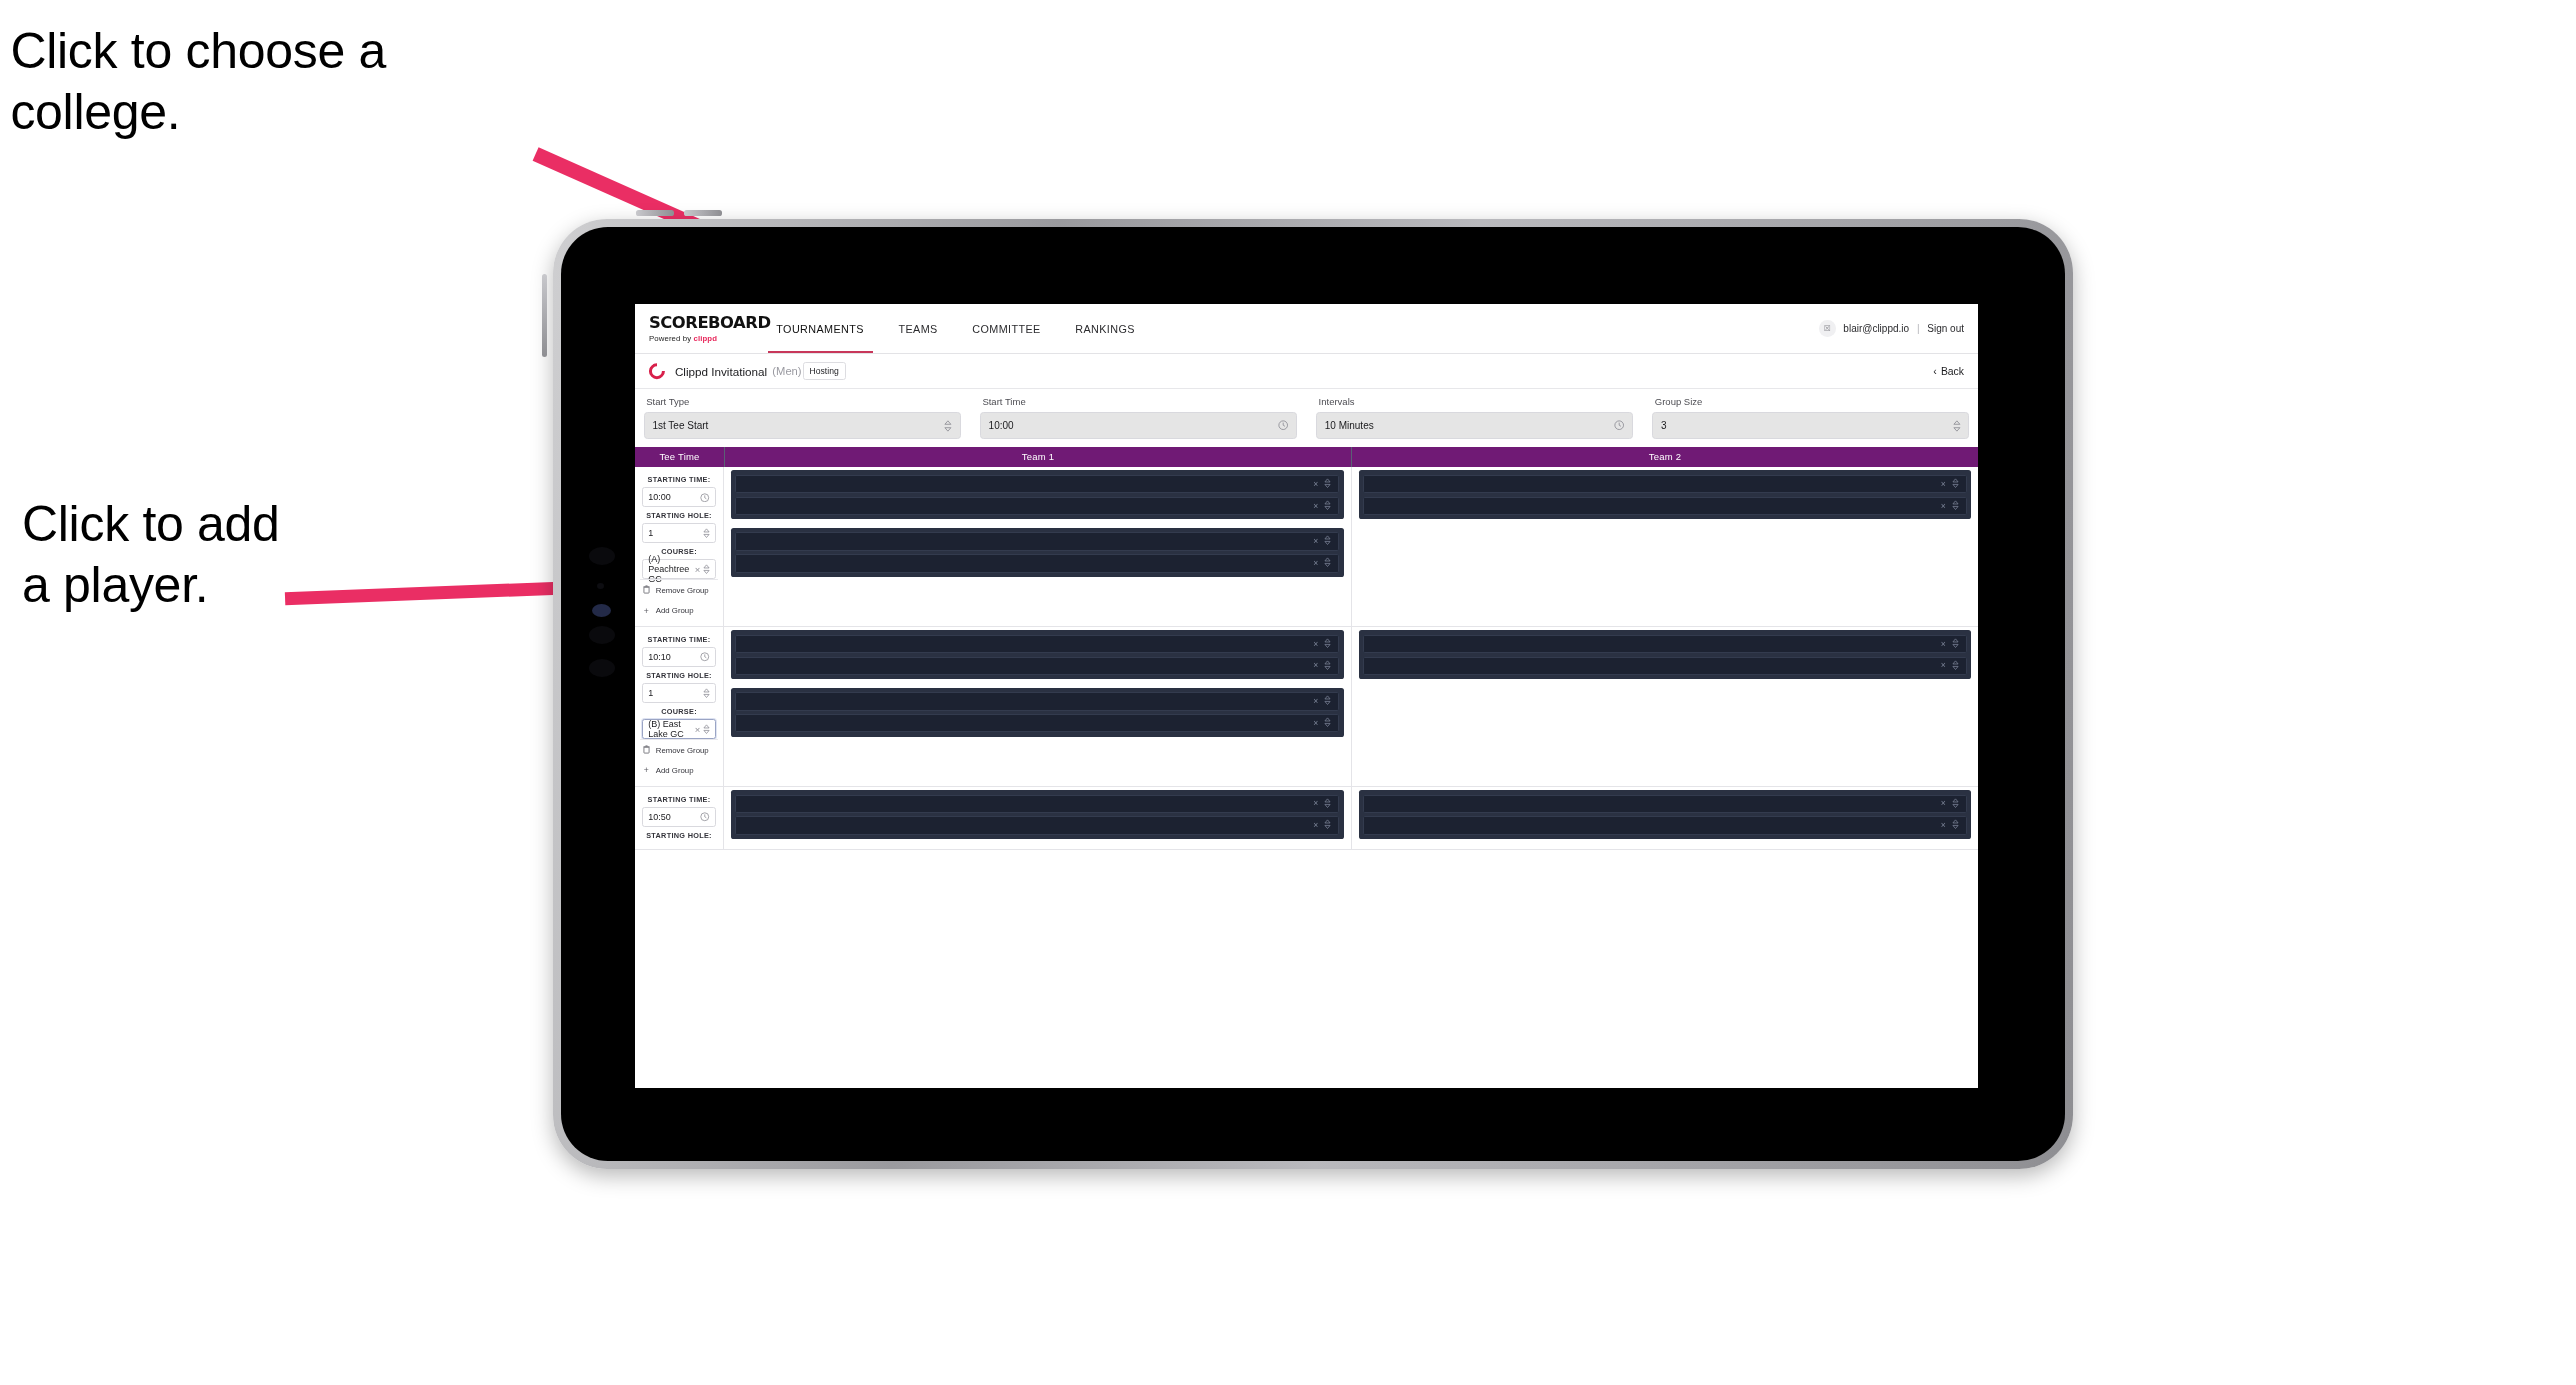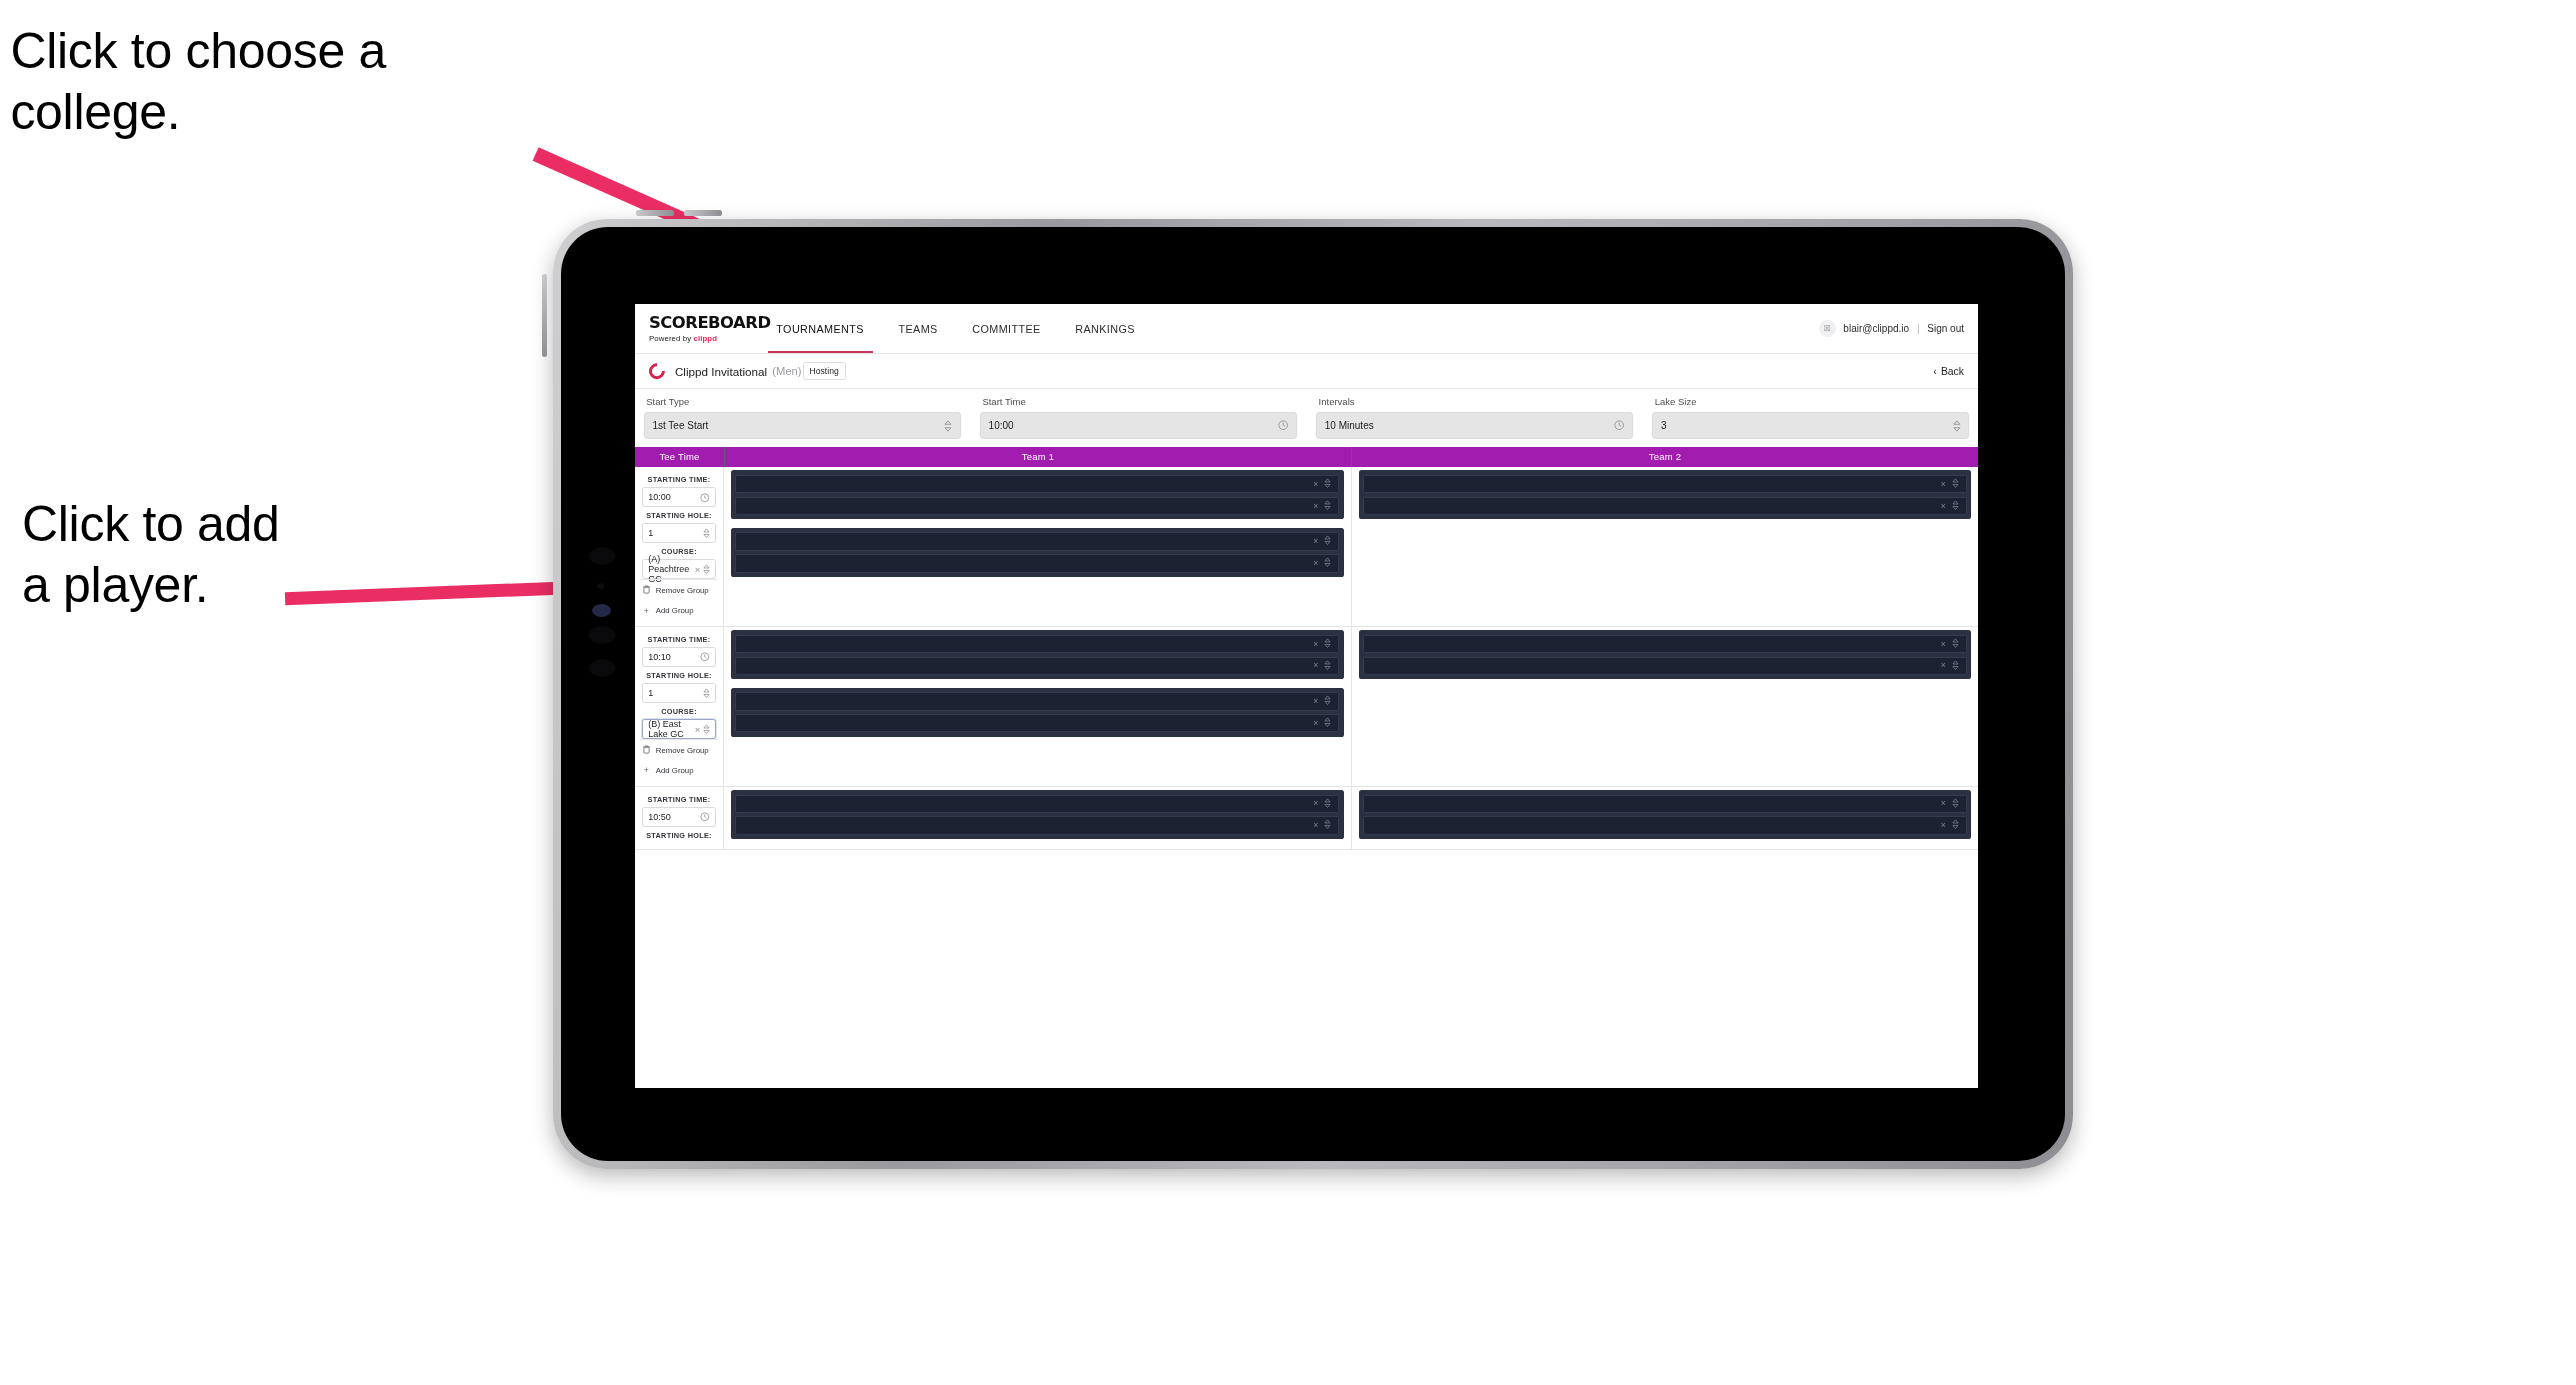--- a/index.html
+++ b/index.html
@@ -101,21 +101,21 @@
   .fcell{flex:1;display:flex;flex-direction:column;}
   .flabel{font-size:9.5px;color:#4d4d53;margin:0 0 5.2px 2.6px;}
   .finput{
     height:25px;border:0.9px solid #d9d9de;border-radius:3.5px;background:#e5e5e5;
     display:flex;align-items:center;padding:0 7.8px;font-size:10px;color:#1b1b1e;
     justify-content:space-between;cursor:pointer;
   }
   .fi-icon{color:#8d8d95;font-size:9.5px;display:flex;align-items:center;}
 
   
-  .thead{display:flex;height:20px;background:#a21caf;color:#fff;}
+  .thead{display:flex;height:20px;background:#701a75;color:#fff;}
   .th{display:flex;align-items:center;justify-content:center;font-size:9.5px;letter-spacing:0.2px;}
   .th.tee{width:89px;border-right:0.9px solid #5a6074;}
   .th.team{flex:1;border-right:0.9px solid #5a6074;}
   .th.team:last-child{border-right:none;}
 
   
   .tbody{flex:1;overflow:hidden;position:relative;background:#fff;}
   .teerow{display:flex;border-bottom:0.9px solid #e4e4e8;min-height:35px;}
   .tee-col{
     width:89px;border-right:0.9px solid #e4e4e8;padding:4.3px 7px 6px 7px;box-sizing:border-box;
@@ -255,21 +255,21 @@
         <span>10 Minutes</span>
         <span class="fi-icon">
           <svg width="10.4" height="10.4" viewBox="0 0 12 12">
               <circle cx="6" cy="6" r="5" fill="none" stroke="#8d8d95" stroke-width="1"></circle>
               <path d="M6 3 L6 6 L8 7.3" fill="none" stroke="#8d8d95" stroke-width="1"></path>
             </svg>
         </span>
       </div>
     </div>
     <div class="fcell">
-      <div class="flabel">Lake Size</div>
+      <div class="flabel">Group Size</div>
       <div class="finput">
         <span>3</span>
         <span class="fi-icon">
           <svg width="7.8" height="12" viewBox="0 0 9 14">
               <path d="M4.5 1 L8 5 L1 5 Z M4.5 13 L8 9 L1 9 Z" fill="none" stroke="#8d8d95" stroke-width="1"></path>
             </svg>
         </span>
       </div>
     </div>
   </div>

